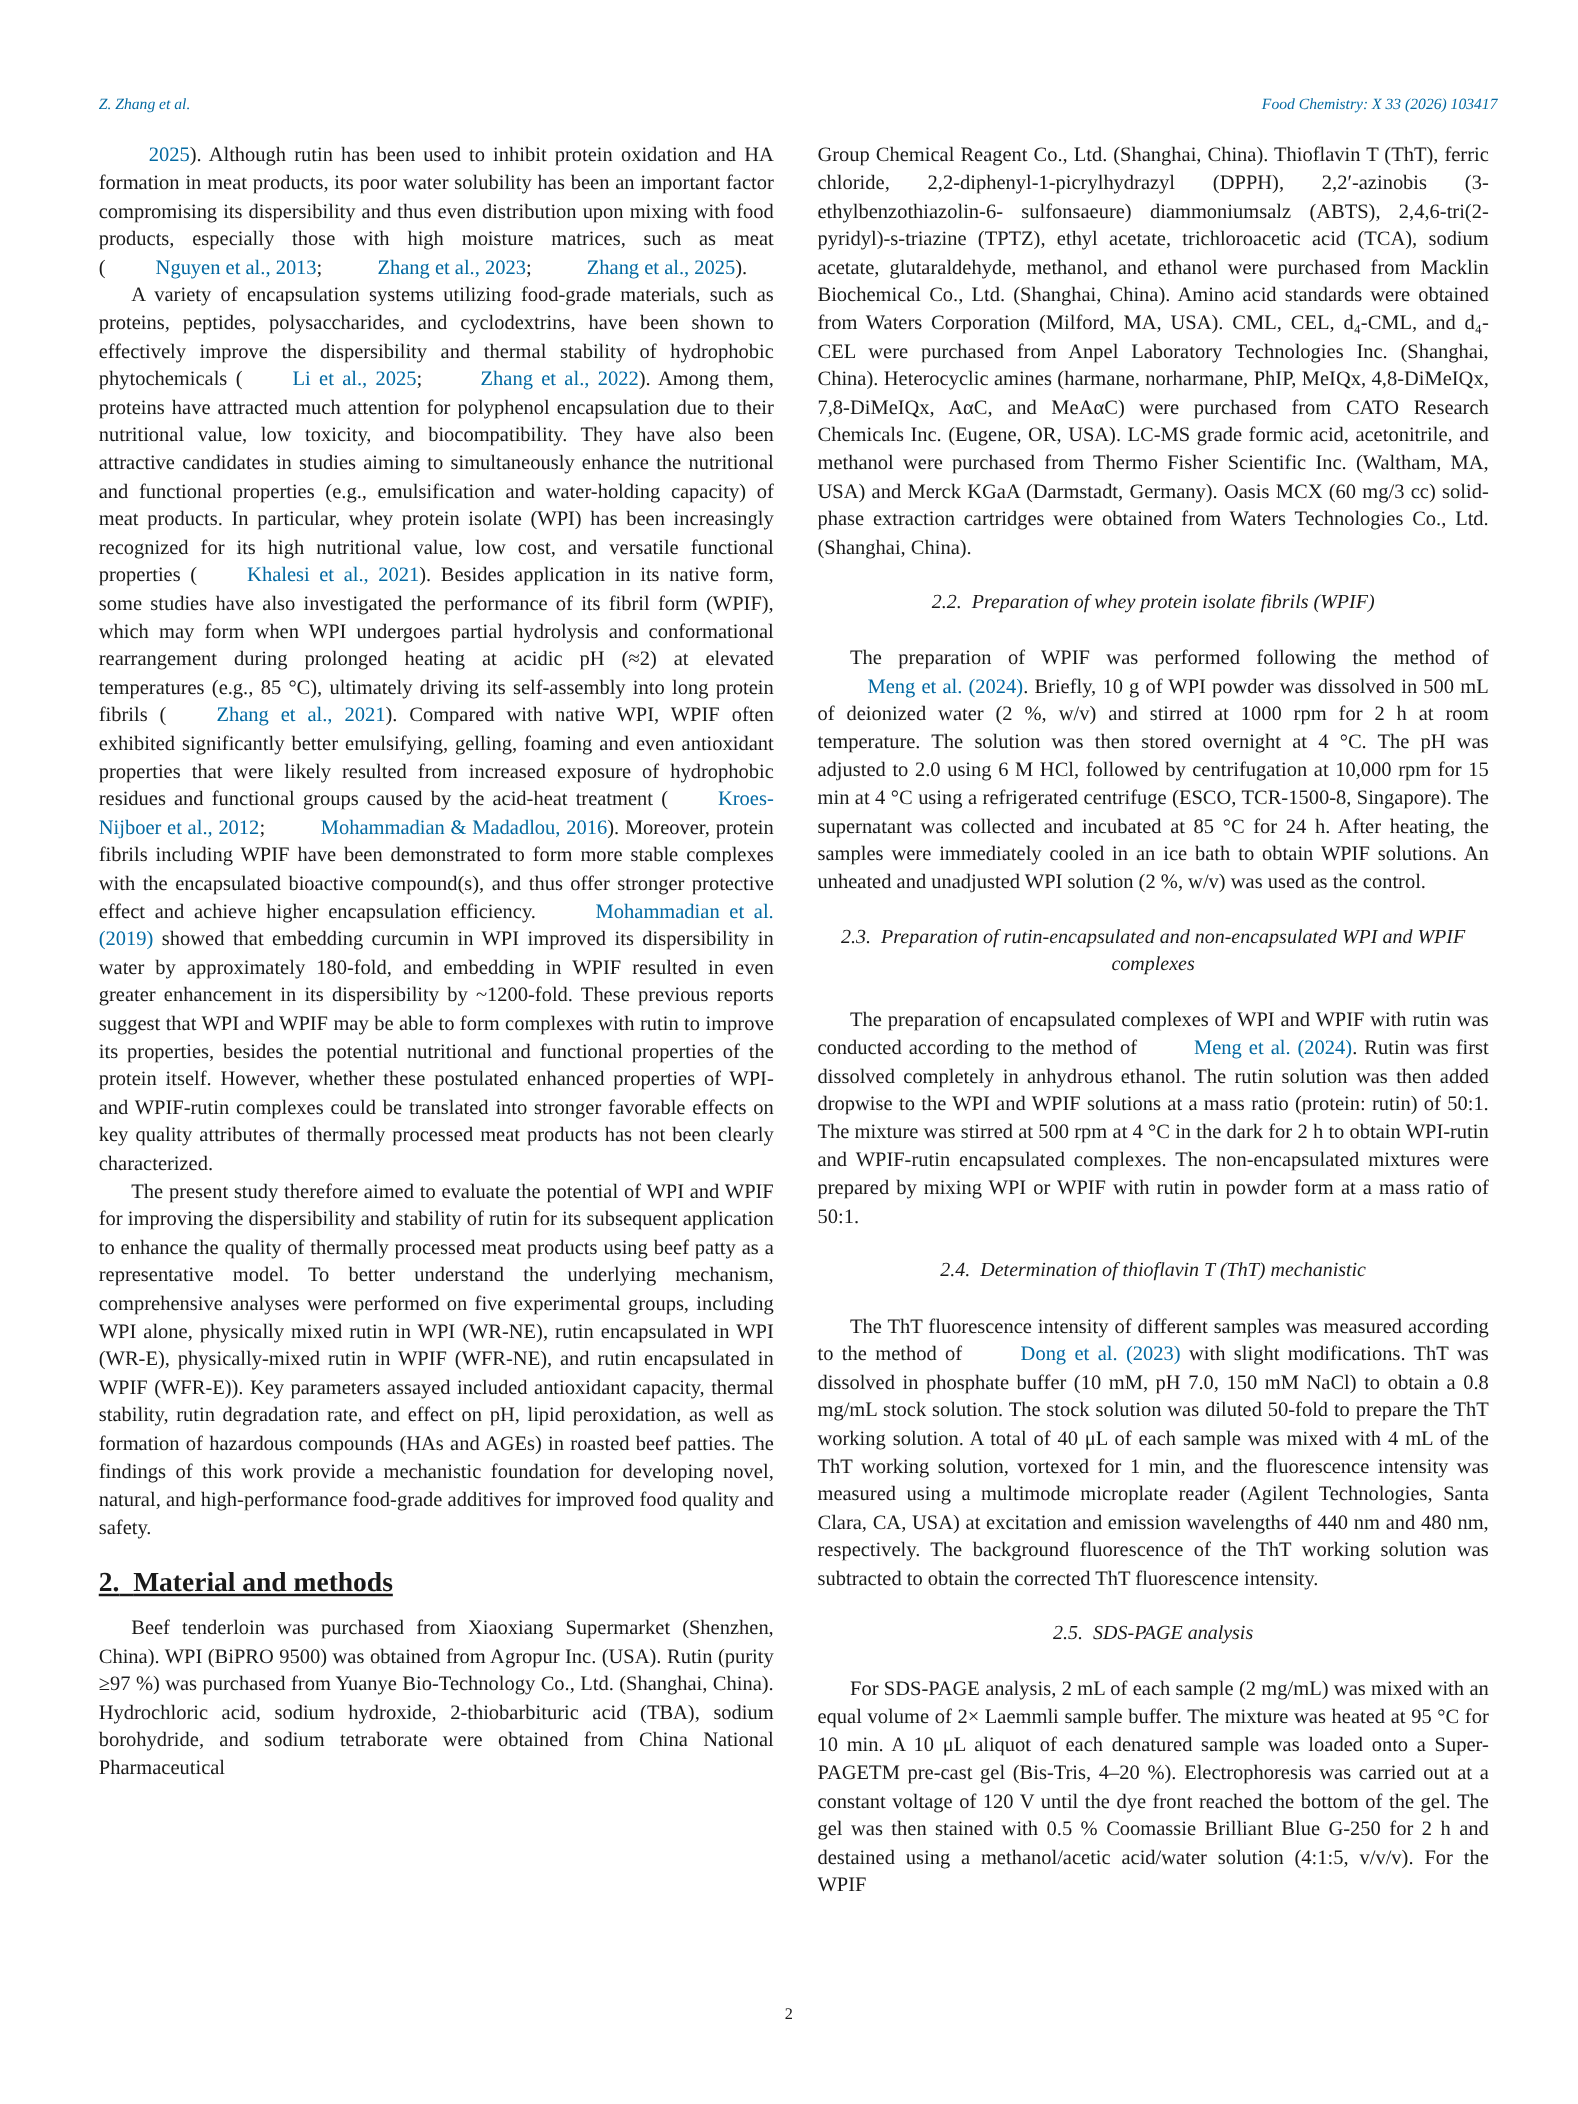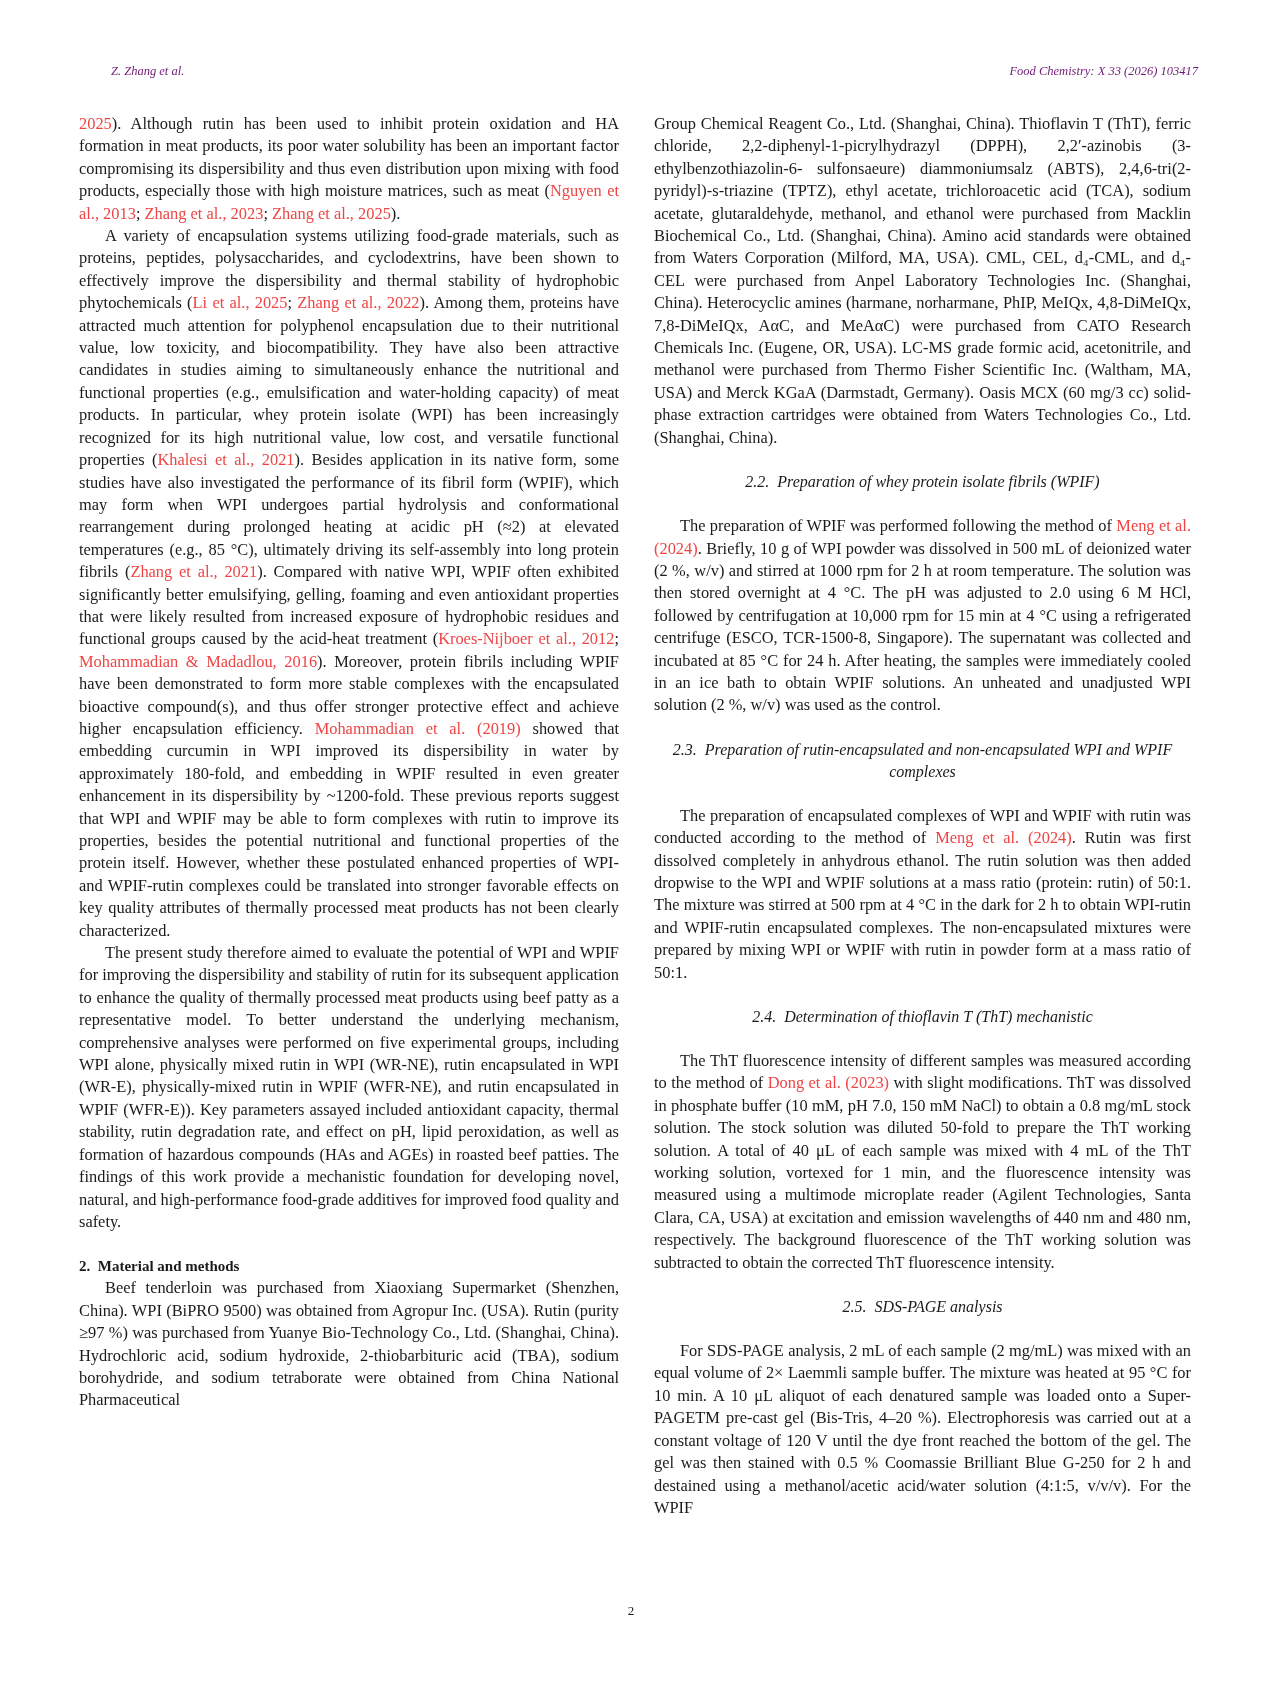--- a/index.html
+++ b/index.html
@@ -1,28 +1,28 @@
 <!DOCTYPE html>
 <html><head>
 <meta charset="utf-8">
 <style>
   html, body { margin: 0; padding: 0; background: #ffffff; }
   body { width: 1262px; height: 1683px; position: relative; overflow: hidden;
          font-family: "Liberation Serif", "DejaVu Serif", serif; color: #1a1a1a; }
-  .running-head { position: absolute; top: 64px; font-size: 12.5px; font-style: italic; color: #701a75; margin-left: 32px; }
+  .running-head { position: absolute; top: 76px; font-size: 12.5px; font-style: italic; color: #0369a1; }
   .rh-left { left: 79px; }
   .rh-right { right: 64px; text-align: right; }
   .col { position: absolute; top: 113px; width: 540px; font-size: 16.4px; line-height: 22.4px;
          text-align: justify; hyphens: manual; }
   .col-left { left: 79px; }
   .col-right { left: 654px; width: 537px; }
   p { margin: 0; }
   p.indent { text-indent: 26px; }
-  .cite { color: #ef4444; }
-  h2.sec { font-size: 15px; font-weight: bold; margin: 22px 0 0 0; line-height: 22px; }
+  .cite { color: #0369a1; margin-left: 40px; }
+  h2.sec { font-size: 22px; font-weight: bold; margin: 22px 0 14px 0; line-height: 22px; text-decoration: underline; }
   h3.sub { font-size: 16px; font-style: italic; font-weight: normal; margin: 22px 0 22px 0; line-height: 22px; text-align: center; }
   h3.sub .num { margin-right: 8px; }
   .page-num { position: absolute; top: 1603px; left: 0; width: 100%; text-align: center; font-size: 13px; }
 </style>
 </head>
 <body>
 
 <div class="running-head rh-left">Z. Zhang et al.</div>
 <div class="running-head rh-right">Food Chemistry: X 33 (2026) 103417</div>
 

